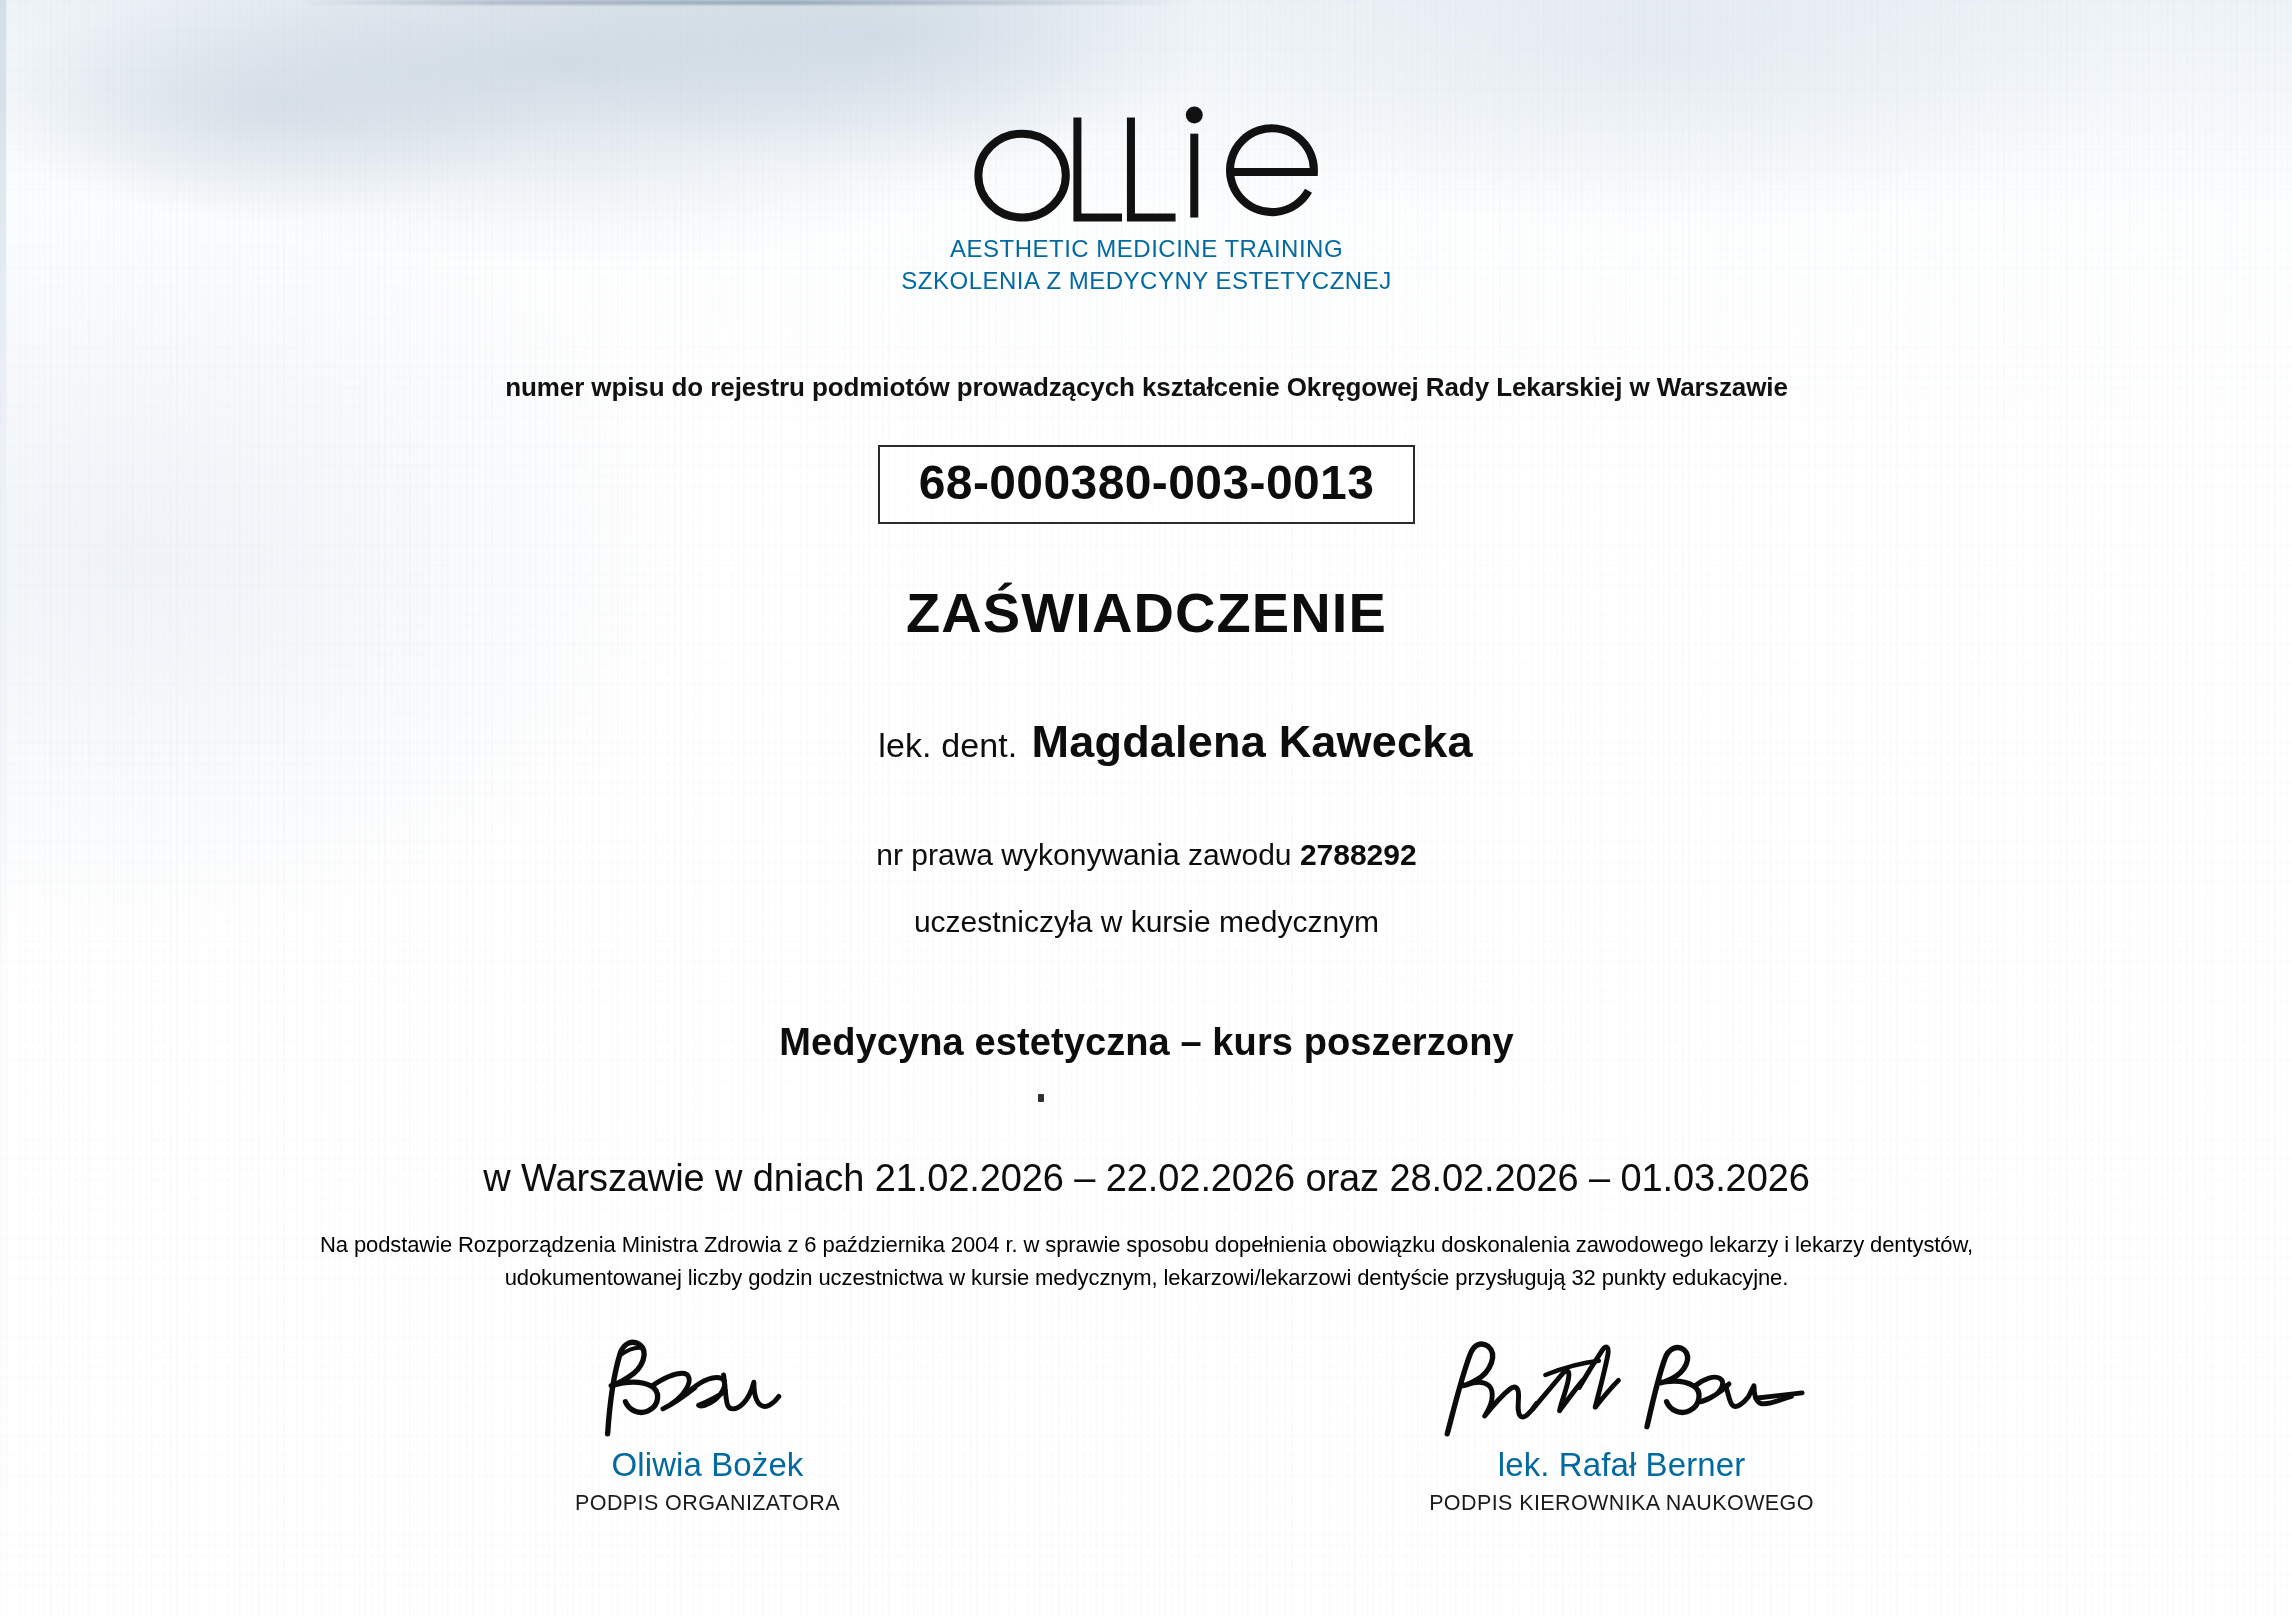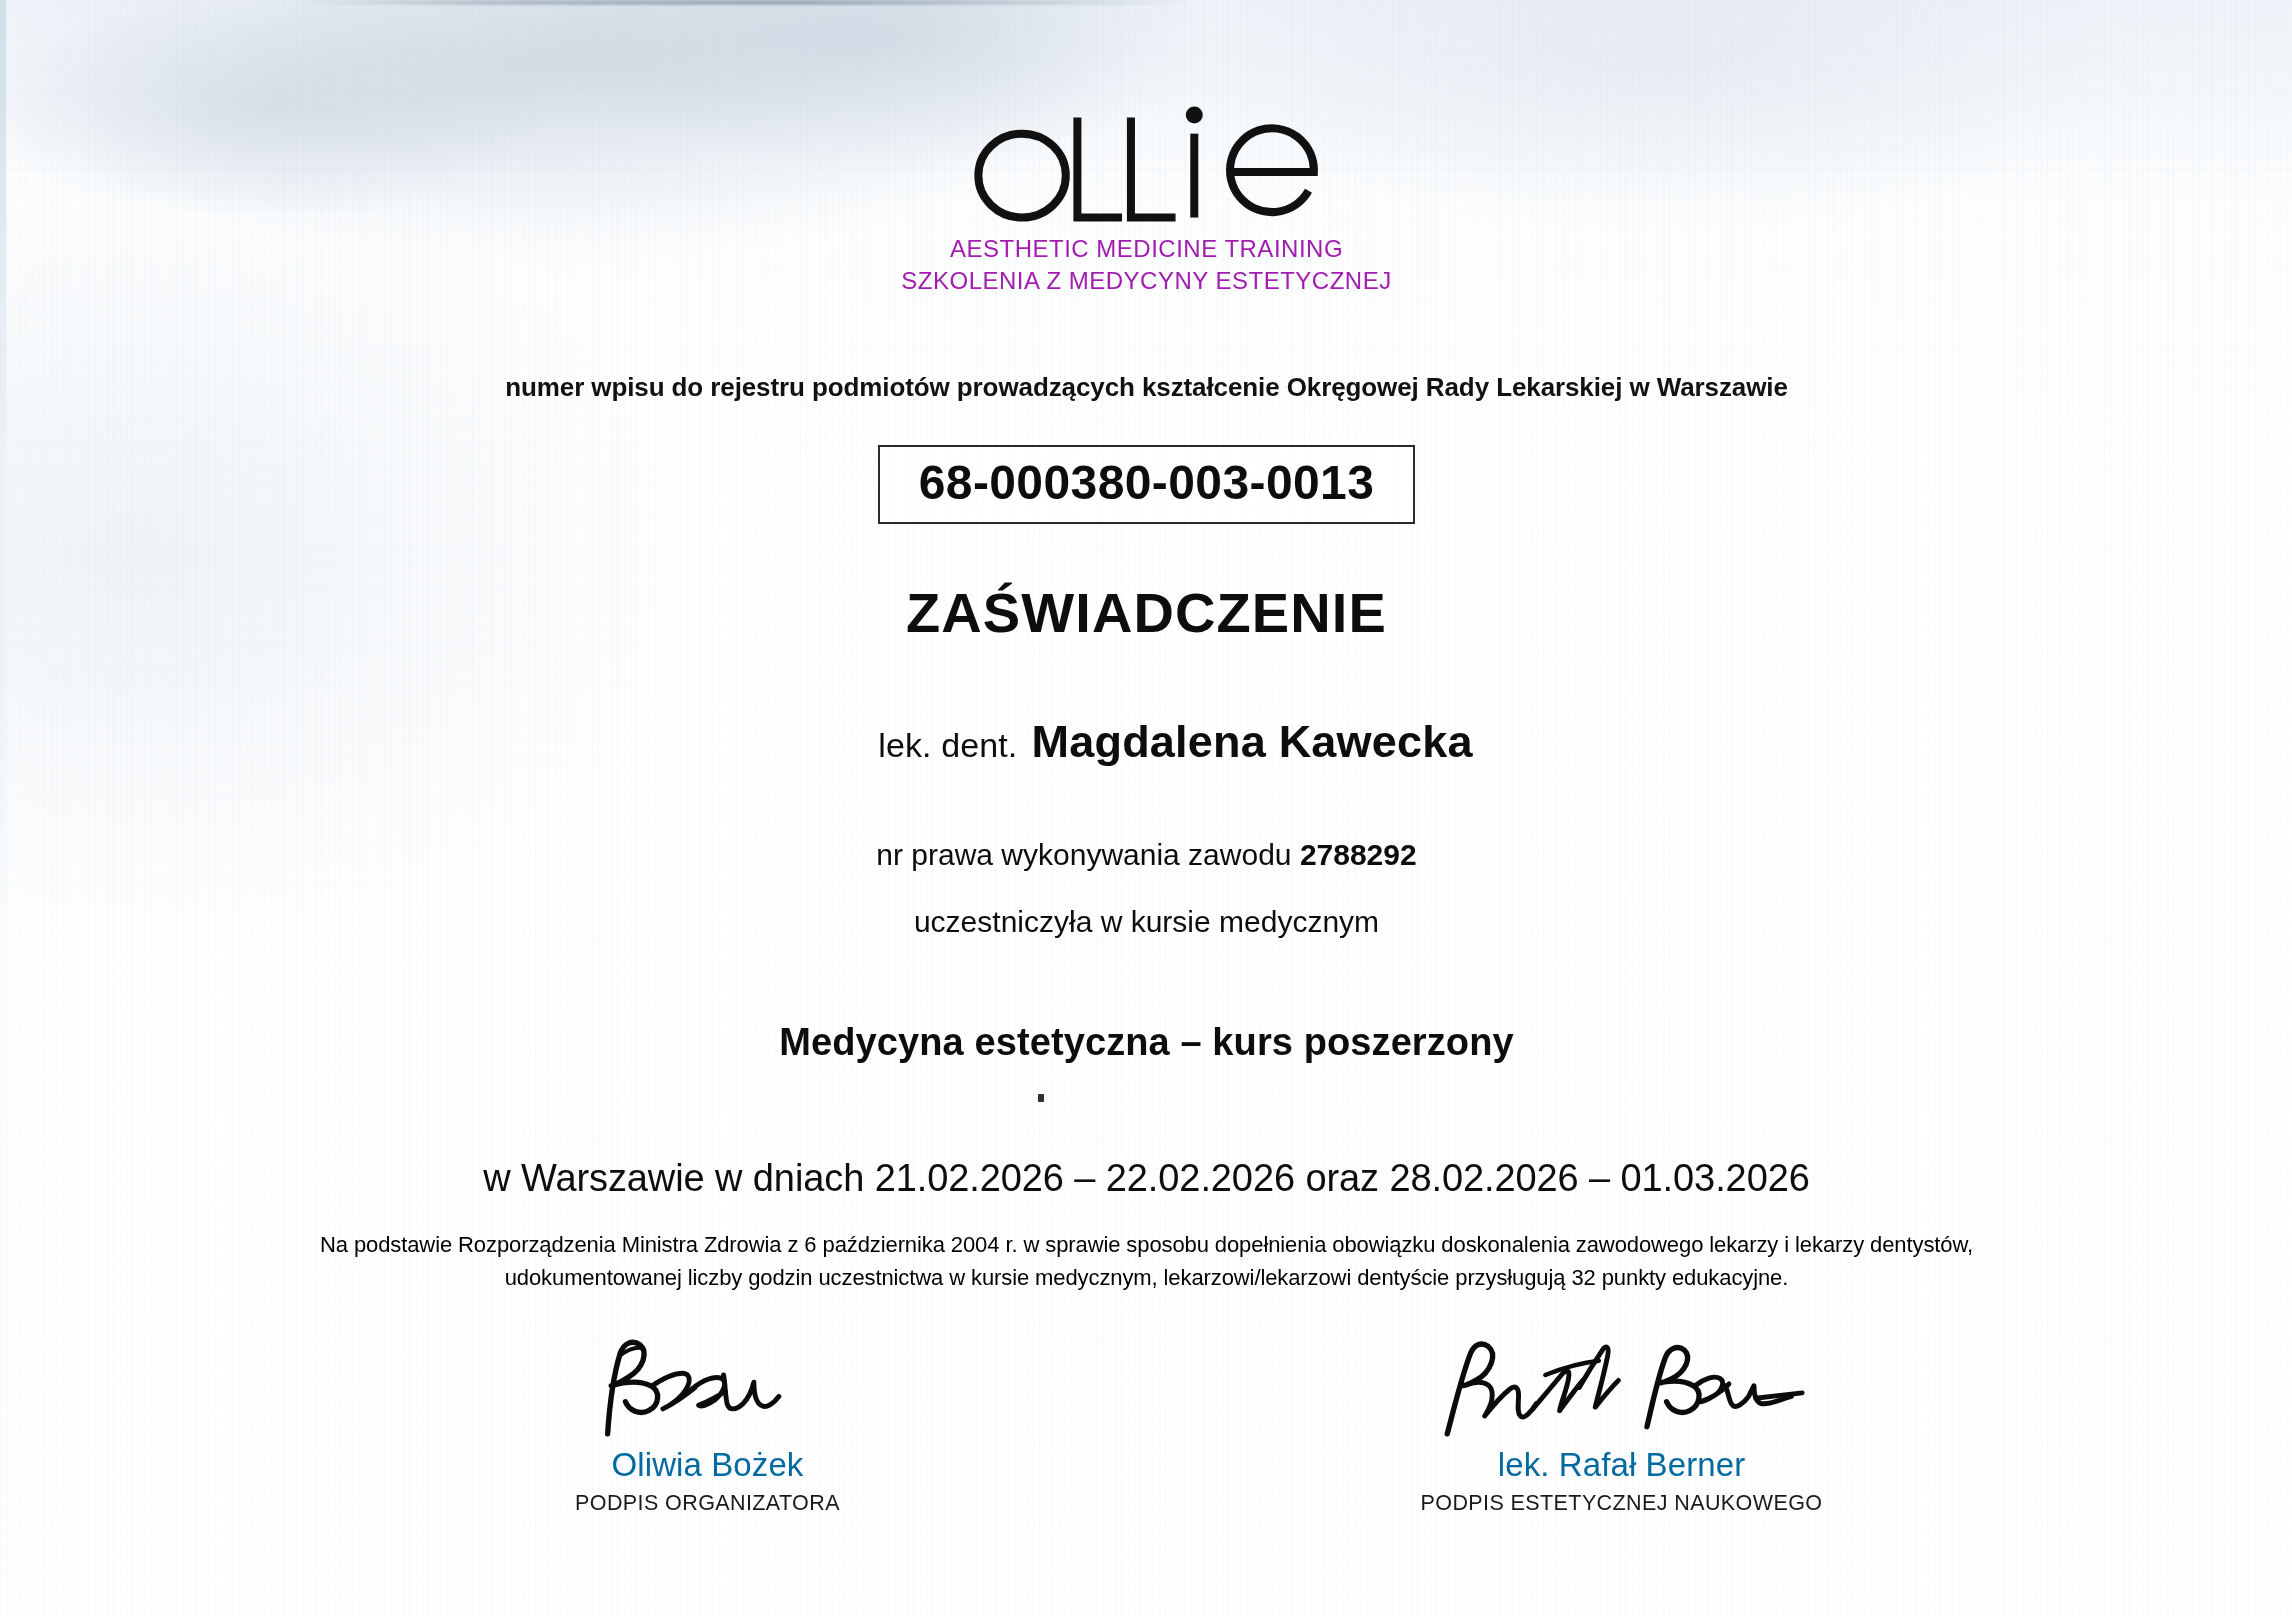--- a/index.html
+++ b/index.html
@@ -74,21 +74,21 @@
   .logo-mark {
     display: block;
     margin: 0 auto;
     width: 358px;
     height: 116px;
   }
   .logo-tagline {
     margin-top: 10.7px;
     font-size: 24px;
     letter-spacing: 0.5px;
-    color: #a21caf;
+    color: #0369a1;
     line-height: 1.34;
     font-weight: 400;
   }
   .logo-tagline span { display: block; white-space: nowrap; }
 
   
   .registry-line {
     position: absolute;
     top: 372px;
     left: 0;
@@ -343,20 +343,20 @@
             <path d="M110 84 C120 72 132 58 142 46 C148 39 152 40 150 50 C148 62 142 76 140 86 C146 78 156 64 166 52" stroke-width="5.5"></path>
             <path d="M124 46 C144 38 166 32 184 30" stroke-width="5"></path>
             <path d="M162 60 C170 46 180 30 188 18 C192 12 196 14 194 24 C190 44 184 66 180 82 C188 72 198 60 206 52" stroke-width="5.5"></path>
             <path d="M238 104 C244 78 250 50 258 28 C262 16 272 12 280 18 C288 26 282 42 266 50 C256 55 250 55 250 55 C264 52 280 52 290 58 C300 64 298 80 286 86 C276 91 264 86 260 76" stroke-width="6"></path>
             <path d="M292 58 C302 50 314 46 320 50 C326 54 322 64 312 70 C304 75 298 76 298 76 C310 72 322 64 330 56" stroke-width="5.5"></path>
             <path d="M326 58 C330 68 330 76 334 80 C338 84 346 78 352 70 C354 66 356 62 358 58 C358 68 360 76 366 78 C374 80 386 74 400 70" stroke-width="5.5"></path>
             <path d="M360 72 C378 70 396 68 412 66" stroke-width="5.5"></path>
           </g>
         </svg>
         <div class="sig-name">lek. Rafał Berner</div>
-        <div class="sig-role">PODPIS ESTETYCZNEJ NAUKOWEGO</div>
+        <div class="sig-role">PODPIS KIEROWNIKA NAUKOWEGO</div>
       </div>
 
     </div>
 
   </div>
 </div>
 
 
 </body></html>

